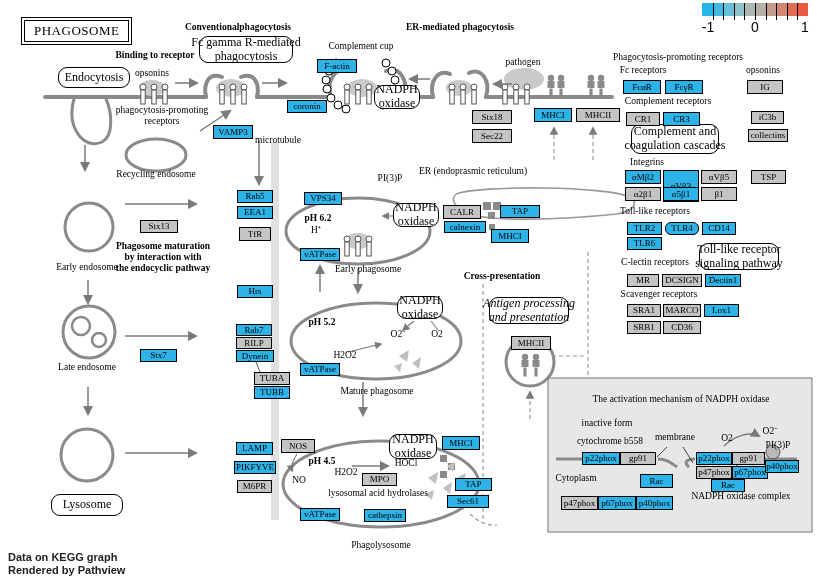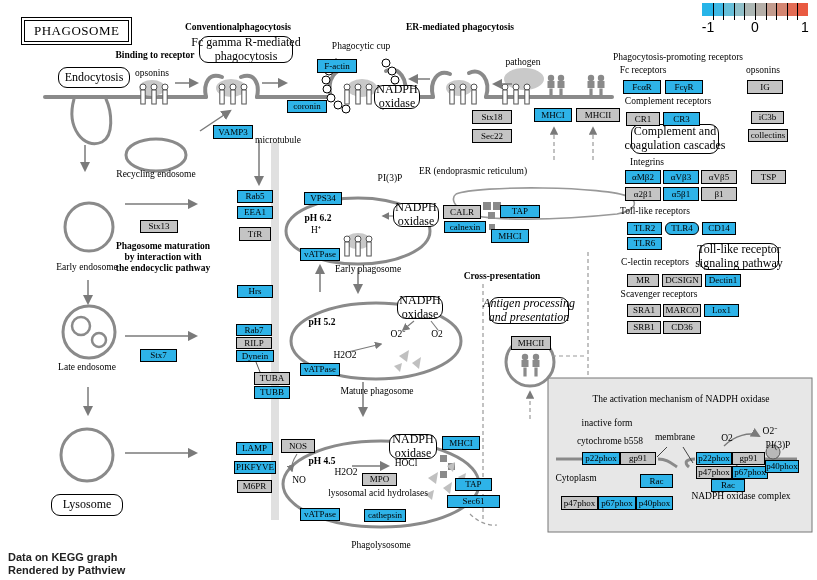--- a/index.html
+++ b/index.html
@@ -237,22 +237,24 @@
       <div class="cb-tick" style="left: 95.4px;"></div>
     </div>
 
 <div class="node title" style="left: 24px; top: 20px;">PHAGOSOME</div>
     <div class="node footer" style="left: 8px; top: 551px;">Data on KEGG graph</div>
     <div class="node footer" style="left: 8px; top: 564px;">Rendered by Pathview</div>
     <div class="node label-bold" style="left: 155px; top: 50px;">Binding to receptor</div>
     <div class="node label-bold" style="left: 238px; top: 22px;">Conventionalphagocytosis</div>
     <div class="node label-bold" style="left: 460px; top: 22px;">ER-mediated phagocytosis</div>
     <div class="node label" style="left: 152px; top: 68px;">opsonins</div>
+    <div class="node label" style="left: 162px; top: 105px;">phagocytosis-promoting
+receptors</div>
     <div class="node label" style="left: 278px; top: 135px;">microtubule</div>
-    <div class="node label" style="left: 361px; top: 41px;">Phagocytic cup</div>
+    <div class="node label" style="left: 361px; top: 41px;">Complement cup</div>
     <div class="node label" style="left: 523px; top: 57px;">pathogen</div>
     <div class="node label" style="left: 678px; top: 52px;">Phagocytosis-promoting receptors</div>
     <div class="node label" style="left: 643px; top: 65px;">Fc receptors</div>
     <div class="node label" style="left: 763px; top: 65px;">opsonins</div>
     <div class="node label" style="left: 668px; top: 96px;">Complement receptors</div>
     <div class="node label" style="left: 647px; top: 157px;">Integrins</div>
     <div class="node label" style="left: 655px; top: 206px;">Toll-like receptors</div>
     <div class="node label" style="left: 655px; top: 257px;">C-lectin receptors</div>
     <div class="node label" style="left: 659px; top: 289px;">Scavenger receptors</div>
     <div class="node label" style="left: 156px; top: 169px;">Recycling endosome</div>
@@ -314,21 +316,21 @@
     <div class="node gene-blue" style="left: 534px; top: 108px; width: 38px; height: 14px;">MHCI</div>
     <div class="node gene-gray" style="left: 576px; top: 108px; width: 44px; height: 14px;">MHCII</div>
     <div class="node gene-blue" style="left: 623px; top: 80px; width: 38px; height: 14px;">FcαR</div>
     <div class="node gene-blue" style="left: 665px; top: 80px; width: 38px; height: 14px;">FcγR</div>
     <div class="node gene-gray" style="left: 747px; top: 80px; width: 36px; height: 14px;">IG</div>
     <div class="node gene-gray" style="left: 626px; top: 112px; width: 34px; height: 14px;">CR1</div>
     <div class="node gene-blue" style="left: 663px; top: 112px; width: 37px; height: 14px;">CR3</div>
     <div class="node gene-gray" style="left: 751px; top: 111px; width: 33px; height: 13px;">iC3b</div>
     <div class="node gene-gray" style="left: 748px; top: 129px; width: 40px; height: 13px;">collectins</div>
     <div class="node gene-blue" style="left: 625px; top: 170px; width: 36px; height: 14px;">αMβ2</div>
-    <div class="node gene-blue" style="left: 663px; top: 170px; width: 36px; height: 14px;">αVβ3</div>
+    <div class="node gene-blue" style="left: 663px; top: 170px; width: 36px; height: 32px;">αVβ3</div>
     <div class="node gene-gray" style="left: 701px; top: 170px; width: 36px; height: 14px;">αVβ5</div>
     <div class="node gene-gray" style="left: 751px; top: 170px; width: 35px; height: 14px;">TSP</div>
     <div class="node gene-gray" style="left: 625px; top: 187px; width: 36px; height: 14px;">α2β1</div>
     <div class="node gene-blue" style="left: 663px; top: 187px; width: 36px; height: 14px;">α5β1</div>
     <div class="node gene-gray" style="left: 701px; top: 187px; width: 36px; height: 14px;">β1</div>
     <div class="node gene-blue" style="left: 627px; top: 222px; width: 35px; height: 13px;">TLR2</div>
     <div class="node gene-blue" style="left: 665px; top: 222px; width: 34px; height: 13px; border-radius: 6px;">TLR4</div>
     <div class="node gene-blue" style="left: 702px; top: 222px; width: 34px; height: 13px;">CD14</div>
     <div class="node gene-blue" style="left: 627px; top: 237px; width: 35px; height: 13px;">TLR6</div>
     <div class="node gene-gray" style="left: 627px; top: 274px; width: 32px; height: 13px;">MR</div>
@@ -360,21 +362,21 @@
     <div class="node gene-gray" style="left: 511px; top: 336px; width: 40px; height: 14px;">MHCII</div>
     <div class="node gene-blue" style="left: 236px; top: 442px; width: 37px; height: 13px;">LAMP</div>
     <div class="node gene-blue" style="left: 234px; top: 461px; width: 42px; height: 13px;">PIKFYVE</div>
     <div class="node gene-gray" style="left: 237px; top: 480px; width: 35px; height: 13px;">M6PR</div>
     <div class="node gene-gray" style="left: 281px; top: 439px; width: 34px; height: 14px;">NOS</div>
     <div class="node gene-gray" style="left: 362px; top: 473px; width: 35px; height: 13px;">MPO</div>
     <div class="node gene-blue" style="left: 300px; top: 508px; width: 40px; height: 13px;">vATPase</div>
     <div class="node gene-blue" style="left: 364px; top: 509px; width: 42px; height: 13px;">cathepsin</div>
     <div class="node gene-blue" style="left: 442px; top: 436px; width: 38px; height: 14px;">MHCI</div>
     <div class="node gene-blue" style="left: 455px; top: 478px; width: 37px; height: 13px;">TAP</div>
-    <div class="node gene-blue" style="left: 447px; top: 495px; width: 53px; height: 13px;">Sec61</div>
+    <div class="node gene-blue" style="left: 447px; top: 495px; width: 42px; height: 13px;">Sec61</div>
     <div class="node gene-blue" style="left: 582px; top: 452px; width: 38px; height: 13px;">p22phox</div>
     <div class="node gene-gray" style="left: 620px; top: 452px; width: 36px; height: 13px;">gp91</div>
     <div class="node gene-blue" style="left: 696px; top: 452px; width: 36px; height: 13px;">p22phox</div>
     <div class="node gene-gray" style="left: 732px; top: 452px; width: 33px; height: 13px;">gp91</div>
     <div class="node gene-gray" style="left: 696px; top: 466px; width: 36px; height: 13px;">p47phox</div>
     <div class="node gene-blue" style="left: 732px; top: 466px; width: 36px; height: 13px;">p67phox</div>
     <div class="node gene-blue" style="left: 765px; top: 460px; width: 34px; height: 13px;">p40phox</div>
     <div class="node gene-blue" style="left: 711px; top: 479px; width: 34px; height: 13px;">Rac</div>
     <div class="node gene-blue" style="left: 640px; top: 474px; width: 33px; height: 14px;">Rac</div>
     <div class="node gene-gray" style="left: 561px; top: 496px; width: 37px; height: 14px;">p47phox</div>

